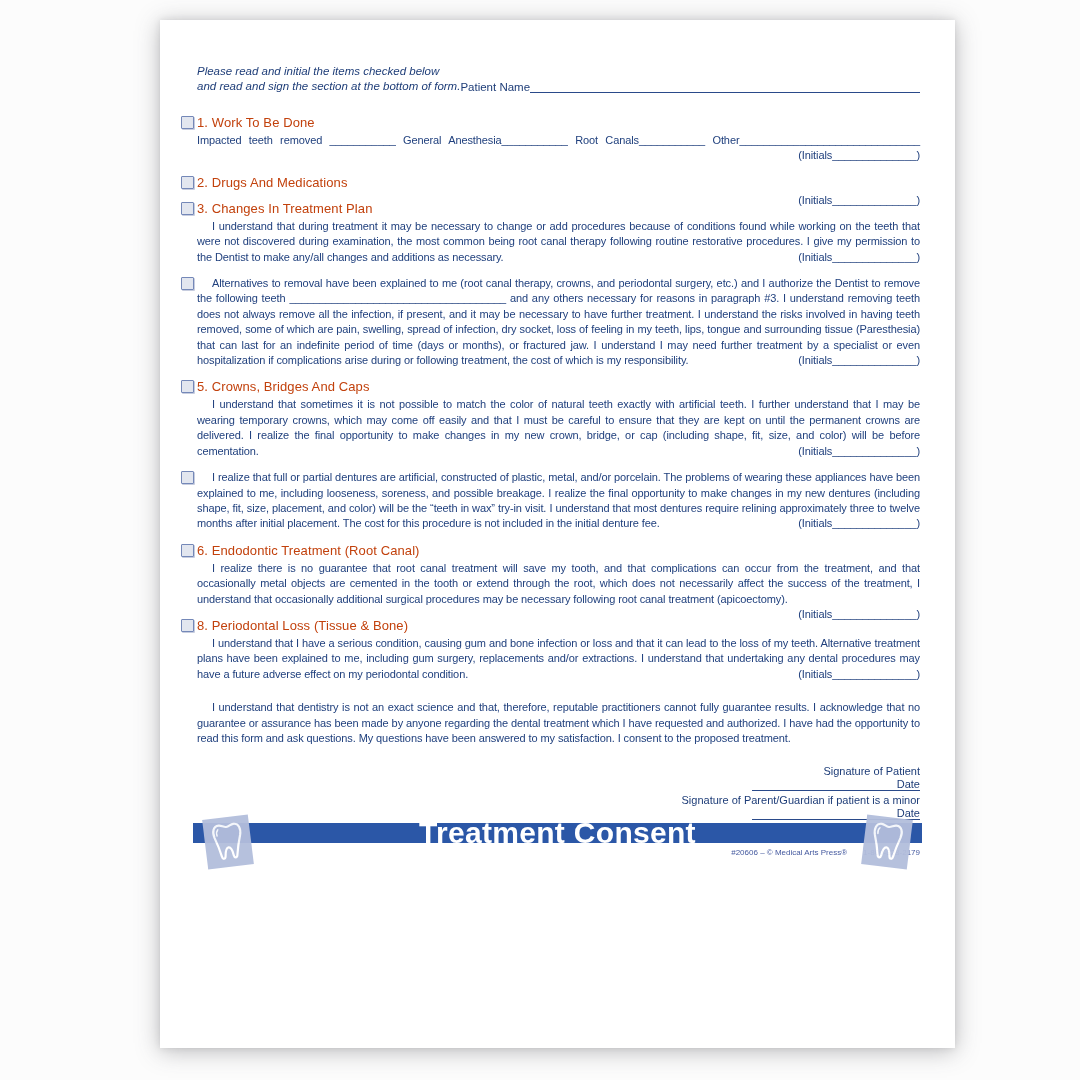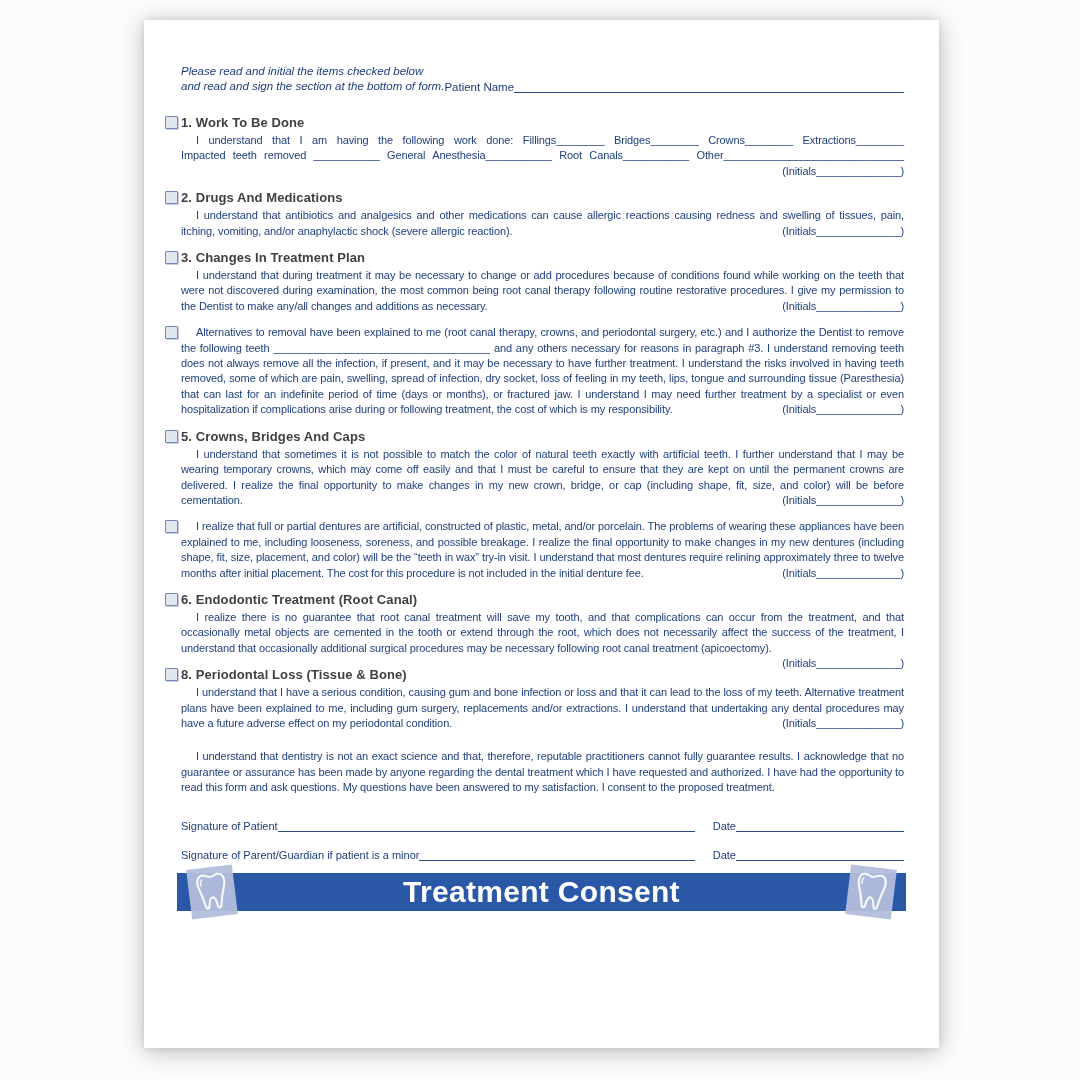--- a/index.html
+++ b/index.html
@@ -1,62 +1,62 @@
 <!DOCTYPE html>
 <html><head>
 <meta charset="utf-8">
 <style>
   * { margin:0; padding:0; box-sizing:border-box; }
   html,body { width:1080px; height:1080px; background:#fcfcfc; font-family:"Liberation Sans", sans-serif; }
   .stage { position:relative; width:1080px; height:1080px; overflow:hidden; }
 
   .paper {
-    position:absolute; left:144px; top:20px; width:795px; height:1028px;
+    position:absolute; left:160px; top:20px; width:795px; height:1028px;
     background:#ffffff;
     box-shadow:0 3px 22px rgba(80,80,85,0.38), 0 0 6px rgba(120,120,125,0.18);
     padding:44px 35px 0 21px;
     color:#21417e;
   }
 
   
   .header-row { display:flex; align-items:flex-end; margin-left:16px; margin-bottom:22px; }
   .instructions { font-style:italic; font-size:11.5px; line-height:14.5px; color:#1e3d78; white-space:nowrap; }
   .patient-row { display:flex; flex:1; align-items:flex-end; }
   .patient-label { font-size:11.5px; white-space:nowrap; color:#1e3d78; }
   .fill-line { flex:1; border-bottom:1.2px solid #2a4a8a; height:13px; }
 
   
   .sec { position:relative; padding-left:16px; margin-bottom:11px; }
   .checkbox {
     position:absolute; left:0; top:1px; width:13px; height:13px;
     background:#e2e6ef; border:1.6px solid #7488b8; border-radius:1px;
     box-shadow:1px 1px 0 rgba(130,145,185,0.45);
   }
-  .sec-title { font-size:13px; font-weight:bold; color:#404040; letter-spacing:0.1px; margin-bottom:3px; }
+  .sec-title { font-size:13px; font-weight:normal; color:#c2410c; letter-spacing:0.1px; margin-bottom:3px; }
   .sec-body { font-size:11px; line-height:15.4px; letter-spacing:-0.1px; text-align:justify; color:#21417e; }
   .sec-body.ind { text-indent:15px; }
   .jline { display:block; text-align:justify; text-align-last:justify; }
   .jline.ind1 { text-indent:15px; }
   .initials { float:right; margin-left:10px; white-space:nowrap; }
   .initials-line { display:block; text-align:right; text-align-last:right; }
 
   .closing { margin:18px 0 0 16px; }
 
   
   .sig-block { margin-left:16px; margin-top:19px; }
-  .sig-row { display:flex; align-items:flex-end; font-size:11px; color:#1e3d78; margin-bottom:12px; height:17px; }
+  .sig-row { display:flex; align-items:flex-end; font-size:11px; color:#1e3d78; margin-bottom:12px; height:17px;flex-direction:column; }
   .sig-row .label { white-space:nowrap; }
   .sig-row .line { border-bottom:1.2px solid #2a4a8a; height:12px; }
   .sig-row .line.sig { flex:1; margin-right:18px; }
   .sig-row .line.date { width:168px; }
 
   
   .banner-wrap { position:relative; margin-left:12px; margin-right:-2px; margin-top:10px; }
   .banner {
-    height:38px; background:#2b57a7;
+    height:20px; background:#2b57a7;
     display:flex; align-items:center; justify-content:center;
   }
   .banner-title {
     color:#ffffff; font-size:30px; font-weight:bold; letter-spacing:0.3px;
   }
   .tooth-badge {
     position:absolute; top:-6px; width:46px; height:50px;
     background:#b3bedc; opacity:0.95;
     display:flex; align-items:center; justify-content:center;
   }
@@ -80,30 +80,29 @@
       <div class="patient-row">
         <span class="patient-label">Patient Name</span>
         <span class="fill-line"></span>
       </div>
     </div>
 
     <div class="sec">
       <span class="checkbox"></span>
       <div class="sec-title">1. Work To Be Done</div>
       <div class="sec-body">
-        <span class="jline ind1">I understand that I am having the following work done:  Fillings________  Bridges________  Crowns________  Extractions________</span>
         <span class="jline">Impacted teeth removed ___________  General Anesthesia___________  Root Canals___________  Other______________________________</span>
         <span class="initials-line">(Initials______________)</span>
       </div>
     </div>
 
     <div class="sec">
       <span class="checkbox"></span>
       <div class="sec-title">2. Drugs And Medications</div>
-      <p class="sec-body ind"><span>I understand that antibiotics and analgesics and other medications can cause allergic reactions causing redness and swelling of tissues, pain, itching, vomiting, and/or anaphylactic shock (severe allergic reaction).</span><span class="initials">(Initials______________)</span></p>
+      <p class="sec-body ind"><span class="initials">(Initials______________)</span></p>
     </div>
 
     <div class="sec">
       <span class="checkbox"></span>
       <div class="sec-title">3. Changes In Treatment Plan</div>
       <p class="sec-body ind"><span>I understand that during treatment it may be necessary to change or add procedures because of conditions found while working on the teeth that were not discovered during examination, the most common being root canal therapy following routine restorative procedures. I give my permission to the Dentist to make any/all changes and additions as necessary.</span><span class="initials">(Initials______________)</span></p>
     </div>
 
     <div class="sec">
       <span class="checkbox"></span>
@@ -161,15 +160,19 @@
         </svg>
       </div>
       <div class="tooth-badge right">
         <svg viewBox="0 0 40 48" fill="none">
           <path d="M12 5 C6 5 4 11 6 18 C8 24 10 31 11.5 39 C12 42.5 15 42.5 15.5 39 C16 35 17 30 20 30 C23 30 24 35 24.5 39 C25 42.5 28 42.5 28.5 39 C30 31 32 24 34 18 C36 11 34 5 28 5 C25 5 23 7.5 20 7.5 C17 7.5 15 5 12 5 Z" stroke="#ffffff" stroke-width="2.4" stroke-linejoin="round"></path>
           <path d="M10.5 9.5 C9 11 8.4 13.5 9 16" stroke="#ffffff" stroke-width="1.6" stroke-linecap="round"></path>
         </svg>
       </div>
     </div>
 
+    <div class="footer-row">
+      <span>#20606 – © Medical Arts Press®</span>
+      <span>1-800-328-2179</span>
+    </div>
 
   </div>
 </div>
 
 </body></html>

